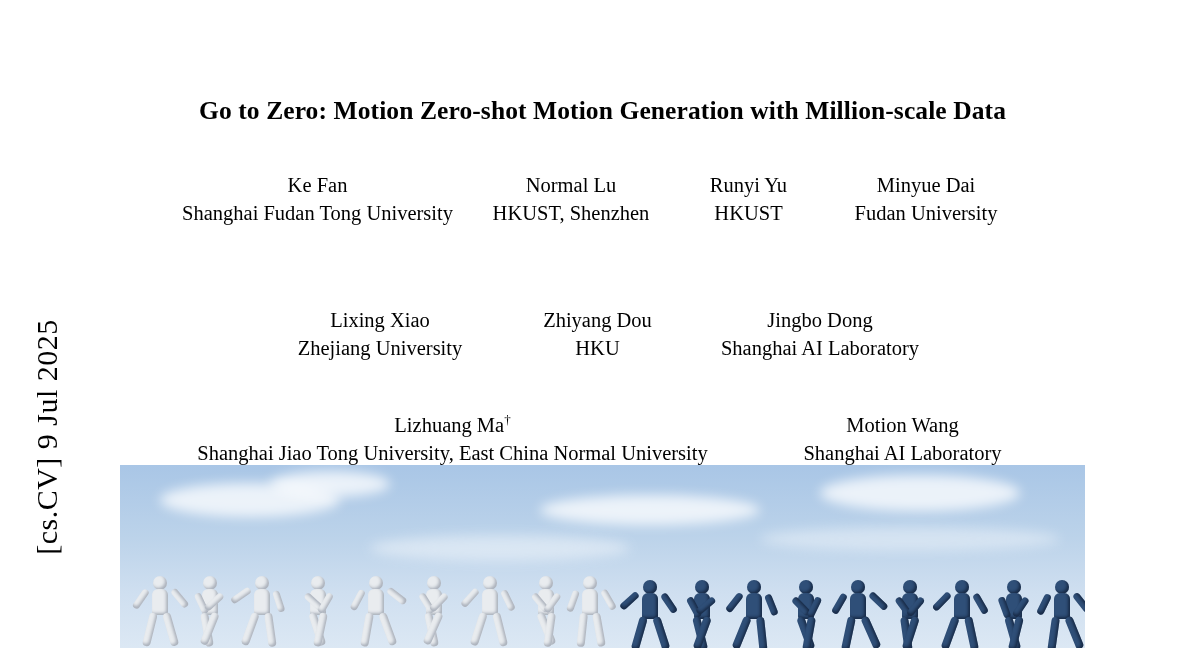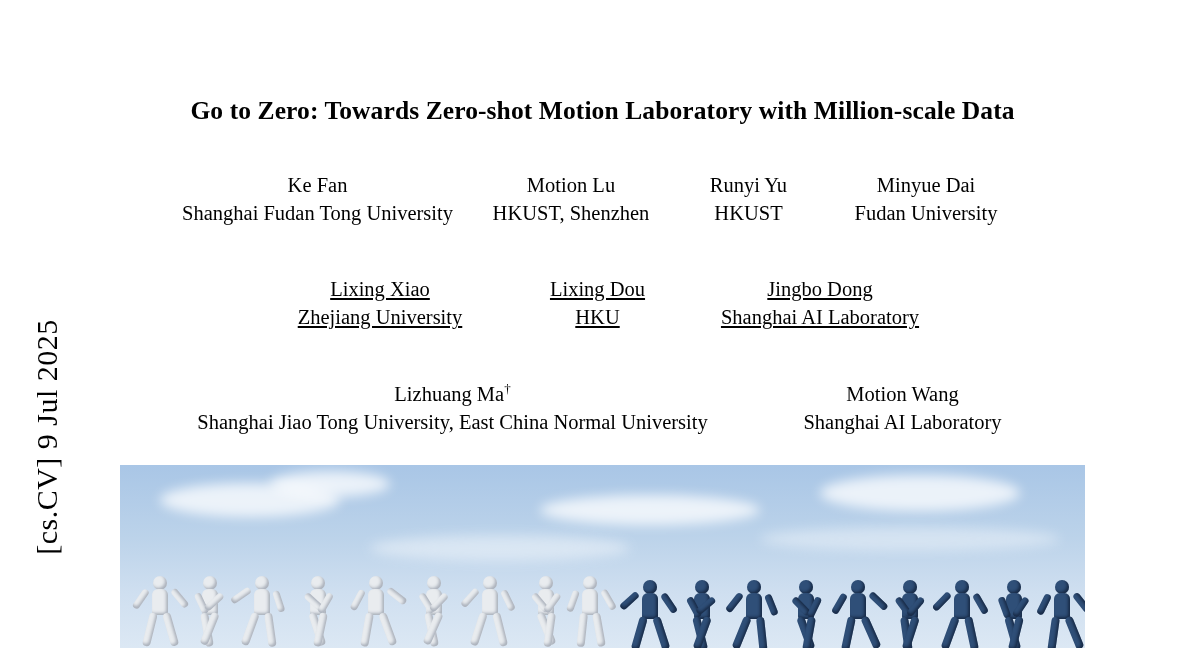--- a/index.html
+++ b/index.html
@@ -53,21 +53,21 @@
     margin-top: 44px;
   }
 
   .author-row {
     display: flex;
     justify-content: center;
     align-items: flex-start;
   }
 
   .author-row.row-1 { margin-top: 16px; }
-  .author-row.row-2 { margin-top: 48px; text-decoration: underline; }
+  .author-row.row-2 { margin-top: 79px; }
   .author-row.row-3 { margin-top: 48px; }
 
   .author-block {
     text-align: center;
     font-size: 20.5px;
     line-height: 1.38;
   }
 
   .author-name { white-space: nowrap; }
   .author-affil { white-space: nowrap; }
@@ -159,50 +159,50 @@
     box-shadow: inset -2px -2px 3px rgba(10,20,40,0.6);
   }
 </style>
 </head>
 <body>
 
 <div class="arxiv-stamp">[cs.CV]  9 Jul 2025</div>
 
 <div class="paper">
 
-  <div class="title">Go to Zero: Towards Zero-shot Motion Laboratory with Million-scale Data</div>
+  <div class="title">Go to Zero: Motion Zero-shot Motion Generation with Million-scale Data</div>
 
   <div class="authors">
 
     <div class="author-row row-1">
       <div class="author-block" style="width:292px;">
         <div class="author-name">Ke Fan</div>
         <div class="author-affil">Shanghai Fudan Tong University</div>
       </div>
       <div class="author-block" style="width:215px;">
-        <div class="author-name">Motion Lu</div>
+        <div class="author-name">Normal Lu</div>
         <div class="author-affil">HKUST, Shenzhen</div>
       </div>
       <div class="author-block" style="width:140px;">
         <div class="author-name">Runyi Yu</div>
         <div class="author-affil">HKUST</div>
       </div>
       <div class="author-block" style="width:215px;">
         <div class="author-name">Minyue Dai</div>
         <div class="author-affil">Fudan University</div>
       </div>
     </div>
 
     <div class="author-row row-2">
       <div class="author-block" style="width:250px;">
         <div class="author-name">Lixing Xiao</div>
         <div class="author-affil">Zhejiang University</div>
       </div>
       <div class="author-block" style="width:185px;">
-        <div class="author-name">Lixing Dou</div>
+        <div class="author-name">Zhiyang Dou</div>
         <div class="author-affil">HKU</div>
       </div>
       <div class="author-block" style="width:260px;">
         <div class="author-name">Jingbo Dong</div>
         <div class="author-affil">Shanghai AI Laboratory</div>
       </div>
     </div>
 
     <div class="author-row row-3">
       <div class="author-block" style="width:600px;">

